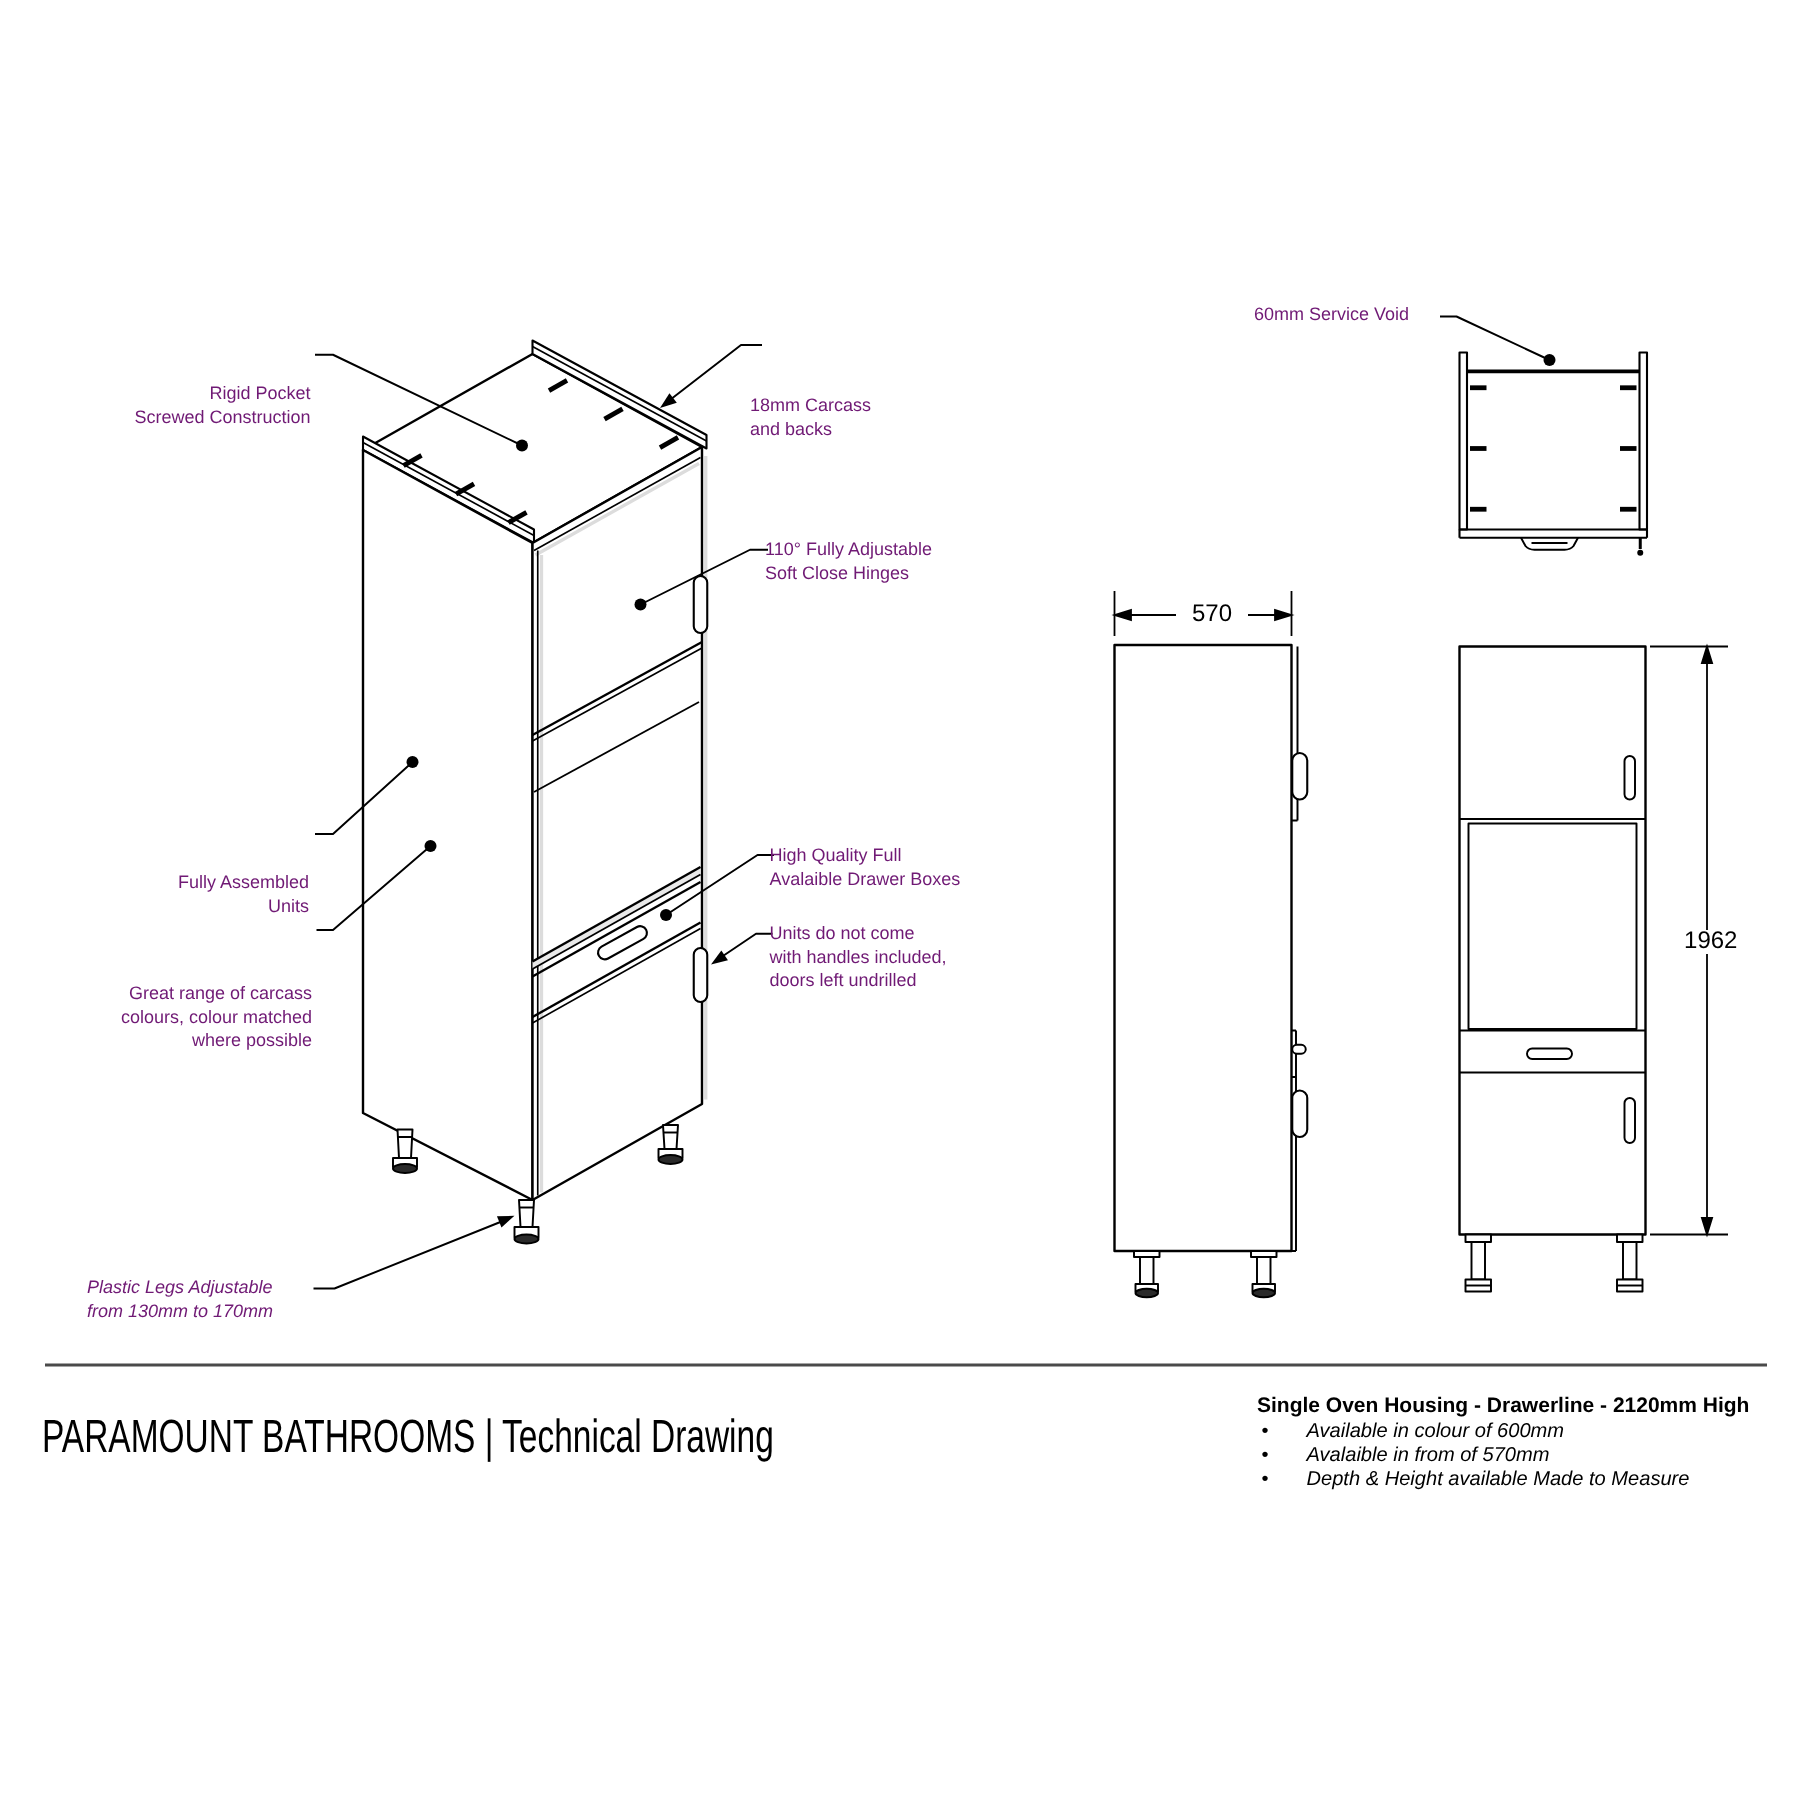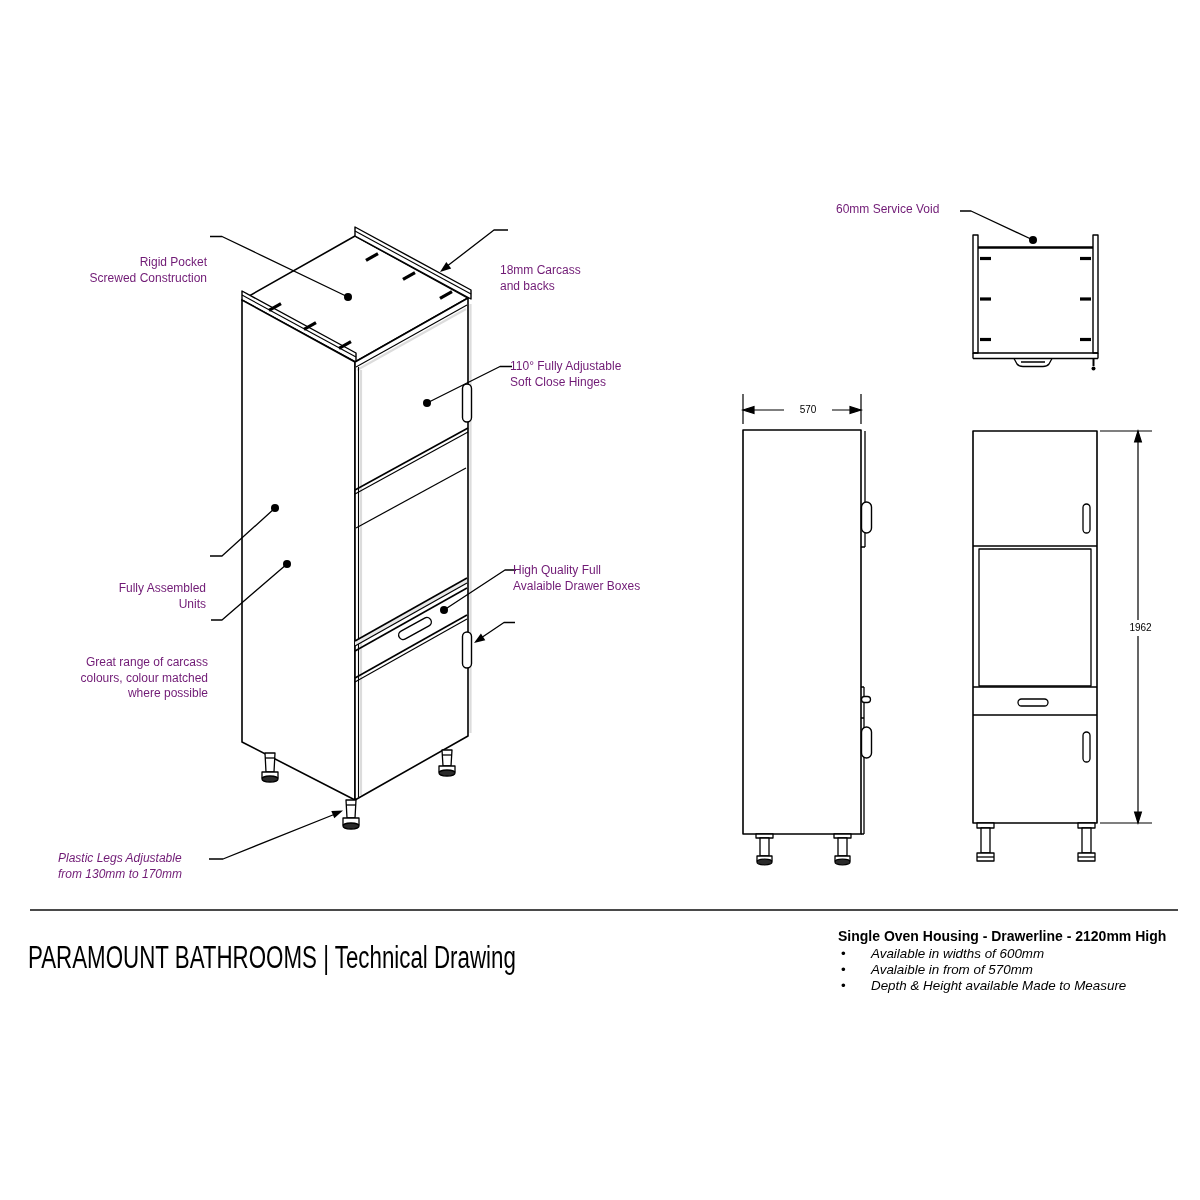--- a/index.html
+++ b/index.html
@@ -7,21 +7,21 @@
     position:relative;width:1200px;height:1200px;background:#ffffff;
     font-family:"Liberation Sans", sans-serif;color:#000;overflow:hidden;
   }
   svg{position:absolute;left:0;top:0;}
   .label{
     position:absolute;font-size:12px;line-height:15.6px;
     white-space:pre-line;color:#701a75;
   }
   .label.r{text-align:right;}
   .dim-label{
-    position:absolute;font-size:10px;line-height:16px;text-align:center;
+    position:absolute;font-size:16px;line-height:16px;text-align:center;
     background:#ffffff;padding:0 2px;
   }
   #page-title{
     position:absolute;left:28px;top:941px;font-size:31px;line-height:34px;
     white-space:nowrap;transform:scaleX(0.72);transform-origin:left top;
   }
   #divider{
     position:absolute;left:30px;top:909px;width:1148px;height:2px;background:#4a4a4a;
   }
   #product-block{position:absolute;left:838px;top:928px;width:350px;}
@@ -219,39 +219,42 @@
   <div class="label r" style="right:994px;top:581px;">Fully Assembled
 Units</div>
 
   <div class="label r" style="right:992px;top:615px;margin-top:40px;">Great range of carcass
 colours, colour matched
 where possible</div>
 
   <div class="label" style="left:513px;top:563px;">High Quality Full
 Avalaible Drawer Boxes</div>
 
+  <div class="label" style="left:513px;top:615px;">Units do not come
+with handles included,
+doors left undrilled</div>
 
   <div class="label" style="left:58px;top:851px;font-style:italic;">Plastic Legs Adjustable
 from 130mm to 170mm</div>
 
   <div class="label" style="left:836px;top:202px;">60mm Service Void</div>
 
   <div class="dim-label" style="left:784px;top:402px;width:44px;">570</div>
 
   <div class="dim-label" style="left:1117px;top:620px;width:43px;">1962</div>
 
   <div id="divider"></div>
 
   <div id="page-title">PARAMOUNT BATHROOMS | Technical Drawing</div>
 
   <div id="product-block">
     <div id="product-heading">Single Oven Housing - Drawerline - 2120mm High</div>
     <div class="bullet-row">
       <span class="bullet">•</span>
-      <span class="bullet-text">Available in widths of 600mm</span>
+      <span class="bullet-text">Available in colour of 600mm</span>
     </div>
     <div class="bullet-row">
       <span class="bullet">•</span>
       <span class="bullet-text">Avalaible in from of 570mm</span>
     </div>
     <div class="bullet-row">
       <span class="bullet">•</span>
       <span class="bullet-text">Depth &amp; Height available Made to Measure</span>
     </div>
   </div>

